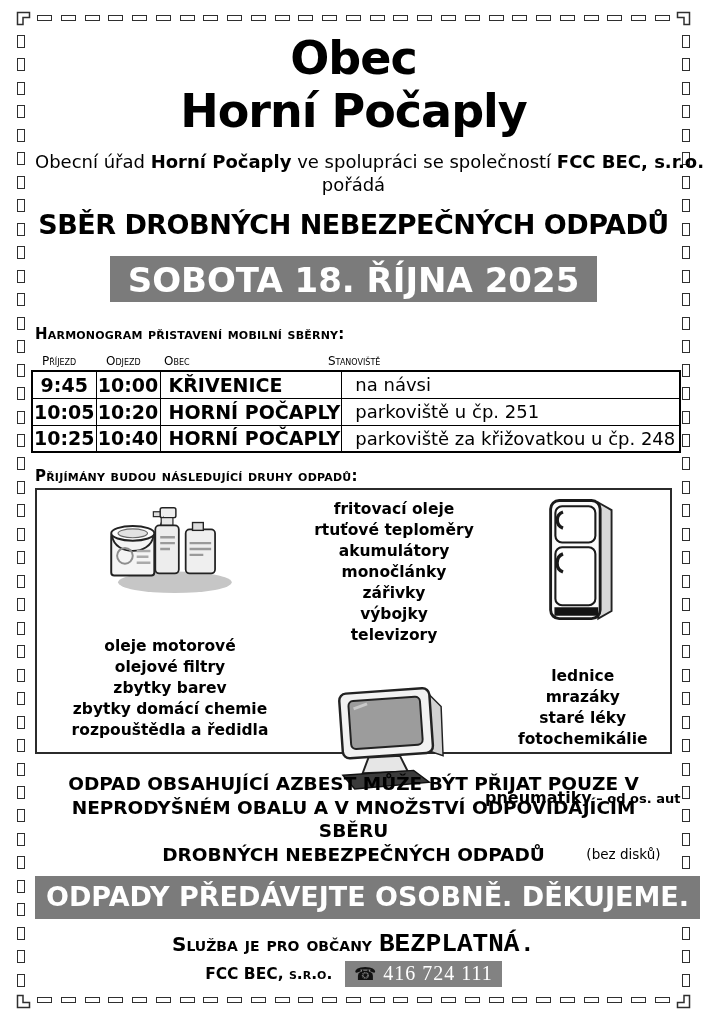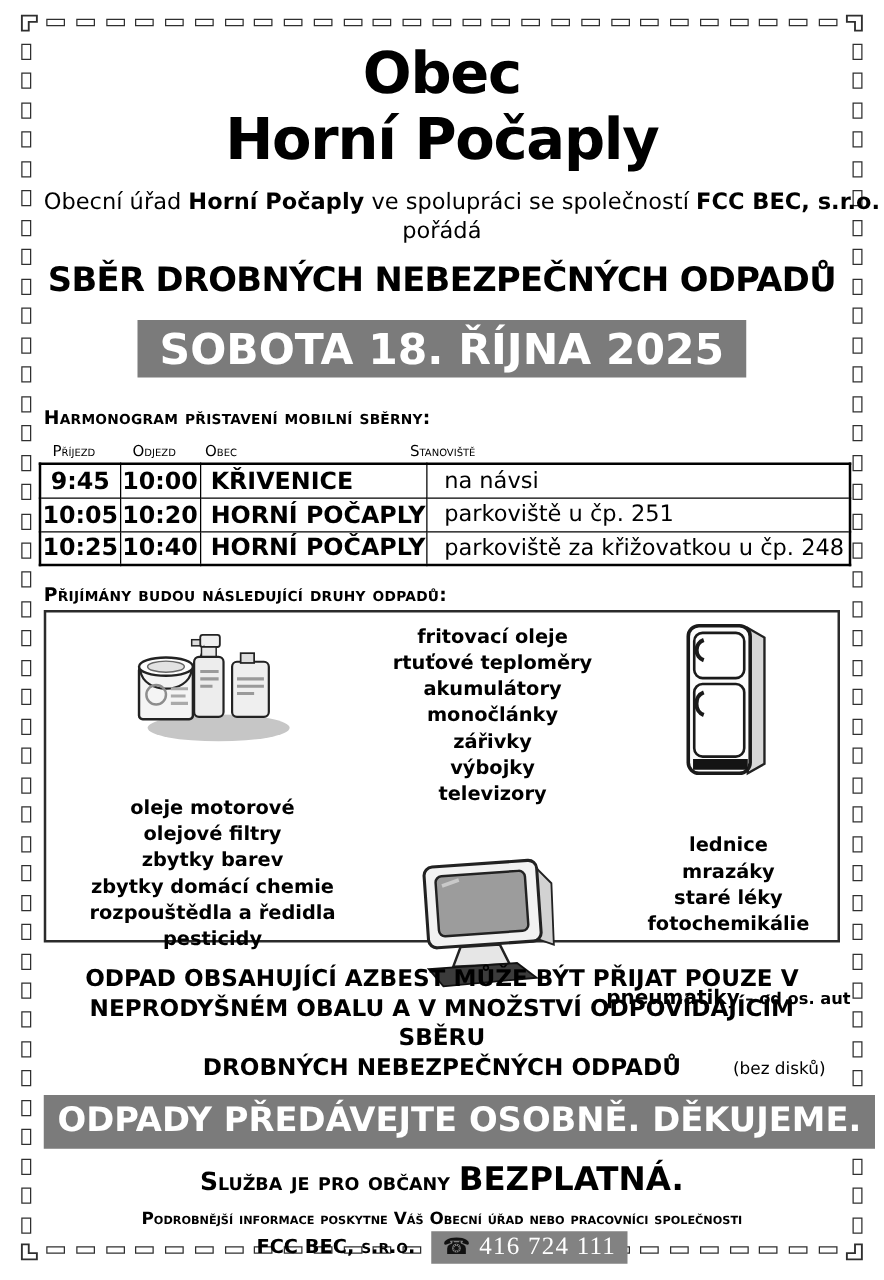--- a/index.html
+++ b/index.html
@@ -60,21 +60,21 @@
   .art-fridge{margin-top:6px;}
   .wcol-right .wlist{margin-top:2px;}
   .pneu-line{font-weight:bold;font-size:16px;line-height:21px;white-space:nowrap;}
   .pneu-note{font-size:13px;}
   .pneu-note2{font-weight:normal;font-size:13.5px;line-height:16px;align-self:flex-end;margin-right:20px;}
 
   .azbest{margin-top:18px;text-align:center;font-weight:bold;font-size:18.5px;line-height:23.5px;}
 
   .free{margin-top:10px;text-align:center;font-weight:bold;white-space:nowrap;}
   .free-pre{font-size:20px;font-variant:small-caps;}
-  .free-big{font-size:26px;}
+  .free-big{font-size:26px;font-family:Liberation Mono, monospace;}
 
   .foot1{margin-top:8px;text-align:center;font-weight:bold;font-size:13.5px;font-variant:small-caps;}
   .foot2{margin-top:2px;text-align:center;font-weight:bold;}
   .company{font-variant:small-caps;font-size:15.5px;}
   .chip{display:inline-flex;align-items:center;gap:7px;background:#828282;color:#fff;padding:1px 9px 2px;margin-left:7px;vertical-align:middle;}
   .ph-icon{color:#111;font-size:18px;line-height:1;}
   .ph-num{font-family:"Liberation Serif","DejaVu Serif",serif;font-weight:normal;font-size:20px;letter-spacing:1px;}
 </style>
 </head>
 <body>
@@ -306,21 +306,20 @@
           <path d="M11,37 C14,57 50,57 53,37" fill="none" stroke="#222" stroke-width="1.8"></path>
           <circle cx="24" cy="57" r="8" fill="none" stroke="#8d8d8d" stroke-width="2"></circle>
           <path d="M36,52 h14 M36,58 h12 M36,64 h14" stroke="#aaa" stroke-width="2.5" fill="none"></path>
         </svg>
         <div class="wlist">
           <div>oleje motorové</div>
           <div>olejové filtry</div>
           <div>zbytky barev</div>
           <div>zbytky domácí chemie</div>
           <div>rozpouštědla a ředidla</div>
-          <div>pesticidy</div>
         </div>
       </div>
 
       <div class="wcol wcol-mid">
         <div class="wlist">
           <div>fritovací oleje</div>
           <div>rtuťové teploměry</div>
           <div>akumulátory</div>
           <div>monočlánky</div>
           <div>zářivky</div>
@@ -364,21 +363,20 @@
     <div class="azbest">
       <div>ODPAD OBSAHUJÍCÍ AZBEST MŮŽE BÝT PŘIJAT POUZE V</div>
       <div>NEPRODYŠNÉM OBALU A V MNOŽSTVÍ ODPOVÍDAJÍCÍM SBĚRU</div>
       <div>DROBNÝCH NEBEZPEČNÝCH ODPADŮ</div>
     </div>
 
     <div class="banner banner-handover">ODPADY PŘEDÁVEJTE OSOBNĚ. DĚKUJEME.</div>
 
     <div class="free"><span class="free-pre">Služba je pro občany </span><span class="free-big">BEZPLATNÁ.</span></div>
 
-    <div class="foot1">Podrobnější informace poskytne Váš Obecní úřad nebo pracovníci společnosti</div>
 
     <div class="foot2">
       <span class="company">FCC BEC, s.r.o.</span>
       <span class="chip">
         <span class="ph-icon">☎</span>
         <span class="ph-num">416 724 111</span>
       </span>
     </div>
 
   </div>

